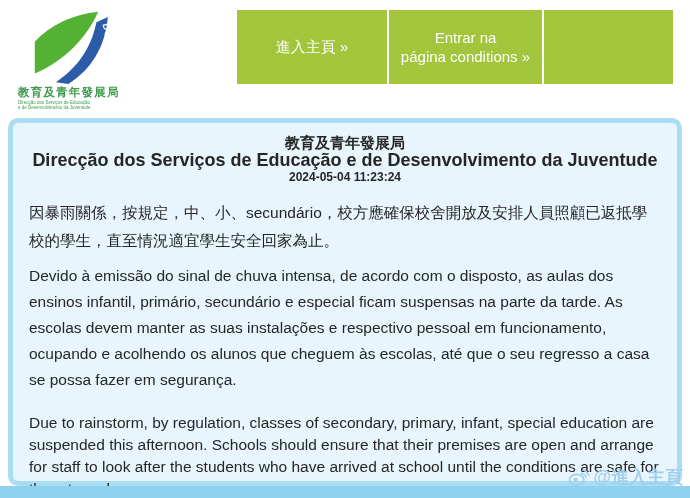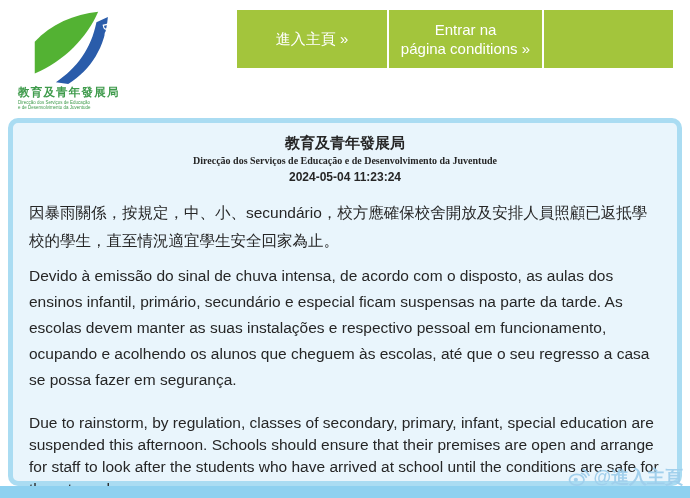--- a/index.html
+++ b/index.html
@@ -24,21 +24,21 @@
   .logo-pt {
     color: var(--logo-text-green, #3f9b4c);
     font-size: 8px; line-height: 1.15;
     transform: scale(0.56); transform-origin: left top;
     white-space: nowrap;
   }
 
   
   .nav {
     position: absolute; left: 237px; top: 10px;
-    width: 436px; height: 58px;
+    width: 436px; height: 74px;
     background: var(--nav-green, #a3c53c);
     display: flex; align-items: stretch;
   }
   .nav-btn {
     display: flex; flex-direction: column;
     align-items: center; justify-content: center;
     color: #ffffff; font-size: 15px; line-height: 1.3;
     text-align: center; cursor: pointer;
   }
   .nav-btn.b1 { width: 150px; }
@@ -51,21 +51,21 @@
     position: absolute; left: 8px; top: 118px;
     width: 674px; height: 368px;
     background: var(--box-bg, #e9f5fc);
     border: 5px solid var(--box-border, #aadcf2);
     border-radius: 10px;
     padding: 10px 16px 0 16px;
     color: var(--body-text, #262626);
   }
   .ann-head { text-align: center; font-weight: bold; }
   .ann-title-zh { font-size: 15px; line-height: 19px; }
-  .ann-title-pt { font-size: 10px; line-height: 17px; font-family: Liberation Serif, serif; }
+  .ann-title-pt { font-size: 18px; line-height: 17px; }
   .ann-datetime { font-size: 12px; line-height: 17px; }
 
   .para { font-size: 15.5px; }
   .para-zh { line-height: 28px; margin-top: 13px; }
   .para-pt { line-height: 26px; margin-top: 8px; }
   .para-en { line-height: 22px; margin-top: 19px; }
 
   
   .footer-strip {
     position: absolute; left: 0; bottom: 0;

